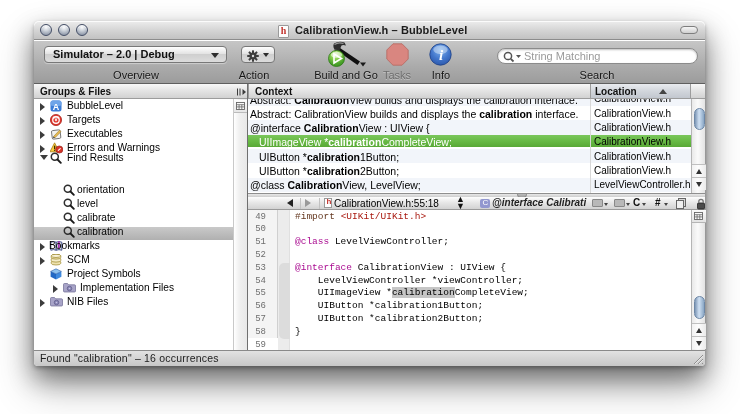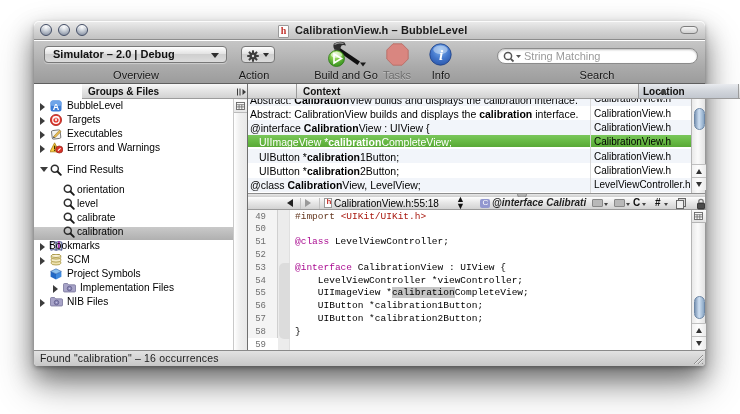--- a/index.html
+++ b/index.html
@@ -44,21 +44,21 @@
   border:1px solid #787878;}
 #actbtn .arr{position:absolute;right:5px;top:6px;width:0;height:0;
   border-left:3.5px solid transparent;border-right:3.5px solid transparent;border-top:4.5px solid #2c2c2c;}
 
 #search{position:absolute;left:463px;top:7px;width:201px;height:16px;border-radius:8.5px;
   background:#fff;border:1px solid #8b8b8b;box-shadow:inset 0 1px 2px rgba(0,0,0,0.25);text-align:right;}
 #search .ph{position:absolute;left:26px;top:1px;font-size:11px;color:#9a9a9a;}
 
 .hdr{position:absolute;top:63px;height:15px;
   background:linear-gradient(#f8f8f8,#e3e3e3 50%,#d2d2d2);
-  border-bottom:1px solid #9c9c9c;font-size:10px;font-weight:700;color:#111;margin-left:48px;}
+  border-bottom:1px solid #9c9c9c;font-size:10px;font-weight:700;color:#111;}
 
 #sidebar{position:absolute;left:0;top:78px;width:199px;height:251px;background:#fff;overflow:hidden;}
 #sidestrip{position:absolute;left:199px;top:78px;width:14px;height:251px;
   background:linear-gradient(90deg,#ffffff,#f0f0f0 40%,#e8e8e8);border-left:1px solid #c9c9c9;}
 #paneDivider{position:absolute;left:213px;top:63px;width:1px;height:266px;background:#6f6f6f;}
 .trow{position:absolute;left:0;width:199px;height:14px;font-size:10.2px;color:#000;}
 .trow .txt{position:absolute;top:0.5px;}
 .disc{position:absolute;top:3.5px;width:0;height:0;}
 .disc.r{border-top:4px solid transparent;border-bottom:4px solid transparent;border-left:5.5px solid #3c3c3c;}
 .disc.d{border-left:4px solid transparent;border-right:4px solid transparent;border-top:5.5px solid #3c3c3c;}
@@ -239,21 +239,21 @@
         <span class="ticon" style="left:16px;"><svg width="13" height="12">
             <polygon points="4.6,0.8 9.2,9.8 0,9.8" fill="#fbce3e" stroke="#a87d16" stroke-width="0.8" stroke-linejoin="round"></polygon>
             <rect x="4" y="3.4" width="1.3" height="3.6" rx="0.6" fill="#3a2c00"></rect>
             <circle cx="4.65" cy="8.3" r="0.8" fill="#3a2c00"></circle>
             <circle cx="9.3" cy="7.5" r="3.6" fill="#d63429"></circle>
             <circle cx="9.3" cy="7.5" r="3.6" fill="none" stroke="#8e1b12" stroke-width="0.6"></circle>
             <rect x="7.5" y="6.9" width="3.6" height="1.2" rx="0.5" fill="#fff" transform="rotate(-40 9.3 7.5)"></rect>
           </svg></span>
         <span class="txt" style="left:33px;">Errors and Warnings</span>
       </div>
-      <div class="trow" style="top: 64px;">
+      <div class="trow" style="top: 52px;">
         <span class="disc d" style="left:6px;"></span>
         <span class="ticon" style="left:16px;"><svg width="12" height="12">
             <circle cx="4.8" cy="4.8" r="3.5" fill="none" stroke="#2e2e2e" stroke-width="1.5"></circle>
             <line x1="7.5" y1="7.5" x2="10.8" y2="10.8" stroke="#1a1a1a" stroke-width="1.9" stroke-linecap="round"></line>
           </svg></span>
         <span class="txt" style="left:33px;">Find Results</span>
       </div>
       <div class="trow" style="top: 84.9px;">
         <span class="ticon" style="left:29px;"><svg width="12" height="12">
             <circle cx="4.8" cy="4.8" r="3.5" fill="none" stroke="#2e2e2e" stroke-width="1.5"></circle>

